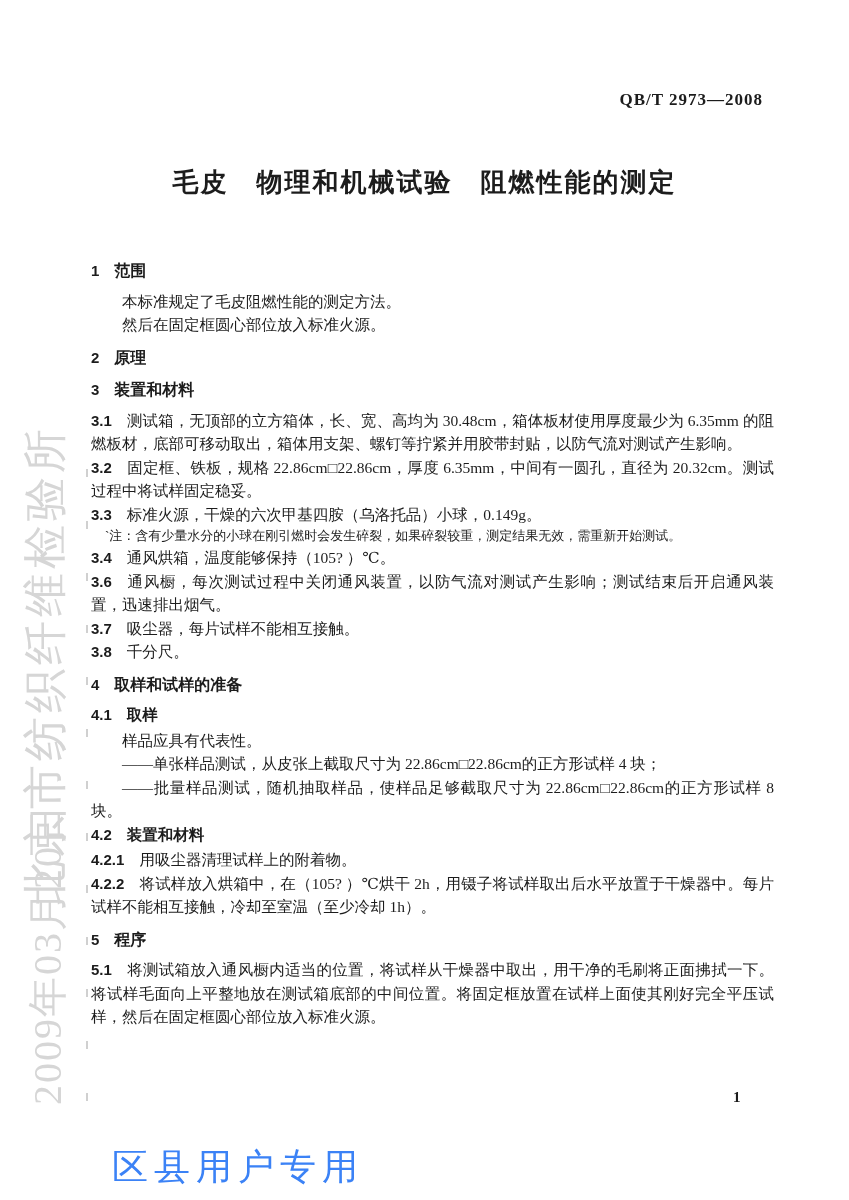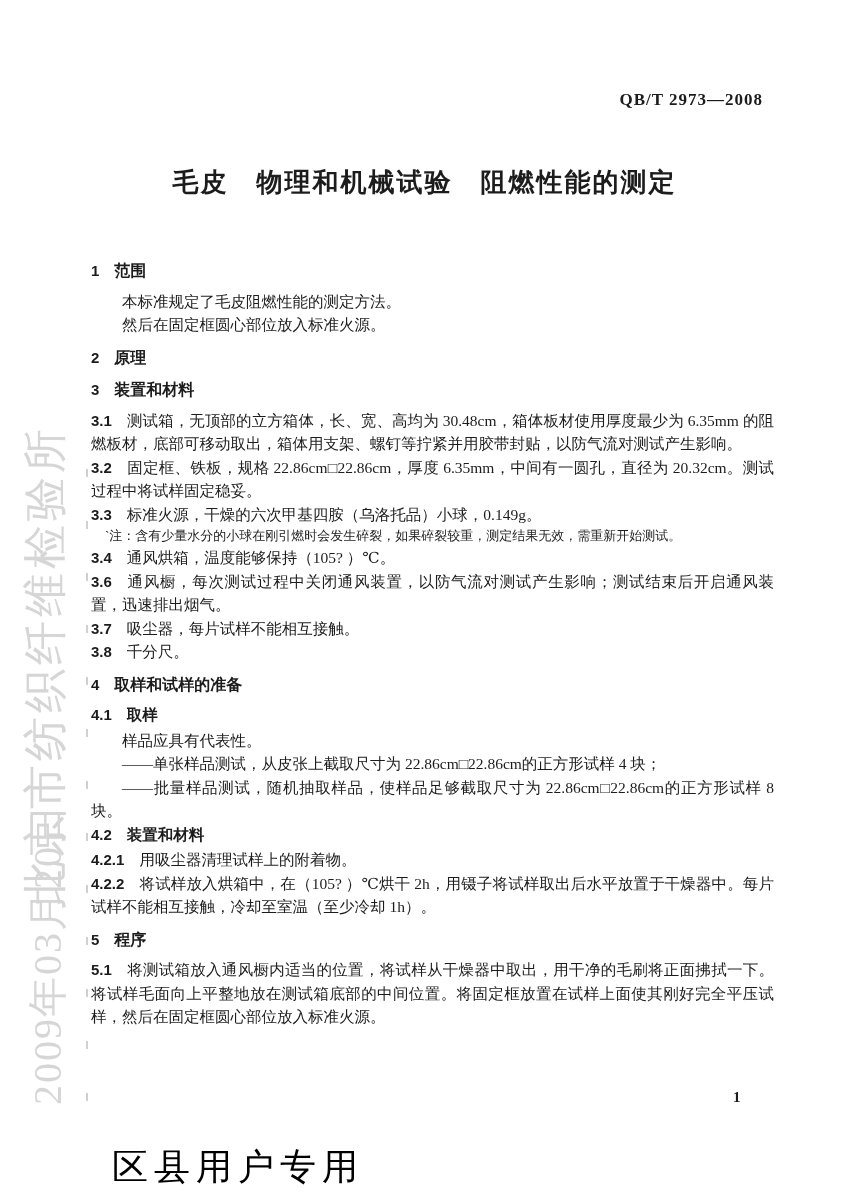--- a/index.html
+++ b/index.html
@@ -111,21 +111,21 @@
 </style>
 </head>
 <body>
 
 <div id="page">
 
   <div id="wm-org" class="wm" style="color: rgb(214, 214, 214);">北京市纺织纤维检验所</div>
 
   <div id="wm-date" class="wm" style="color: rgb(214, 214, 214);">2009年03月20日</div>
 
-  <div id="wm-bottom" class="wm" style="color: #000000;">区县用户专用</div>
+  <div id="wm-bottom" class="wm" style="color: #3b82f6;">区县用户专用</div>
 
   <div id="dash-line"></div>
 
   <div id="std-num">QB/T 2973—2008</div>
 
   <h1 id="doc-title">毛皮　物理和机械试验　阻燃性能的测定</h1>
 
   <div id="doc-content">
       <p class="blk h"><span class="num">1</span><span class="txt">范围</span></p>
       <p class="blk para"><span class="txt">本标准规定了毛皮阻燃性能的测定方法。</span></p>

